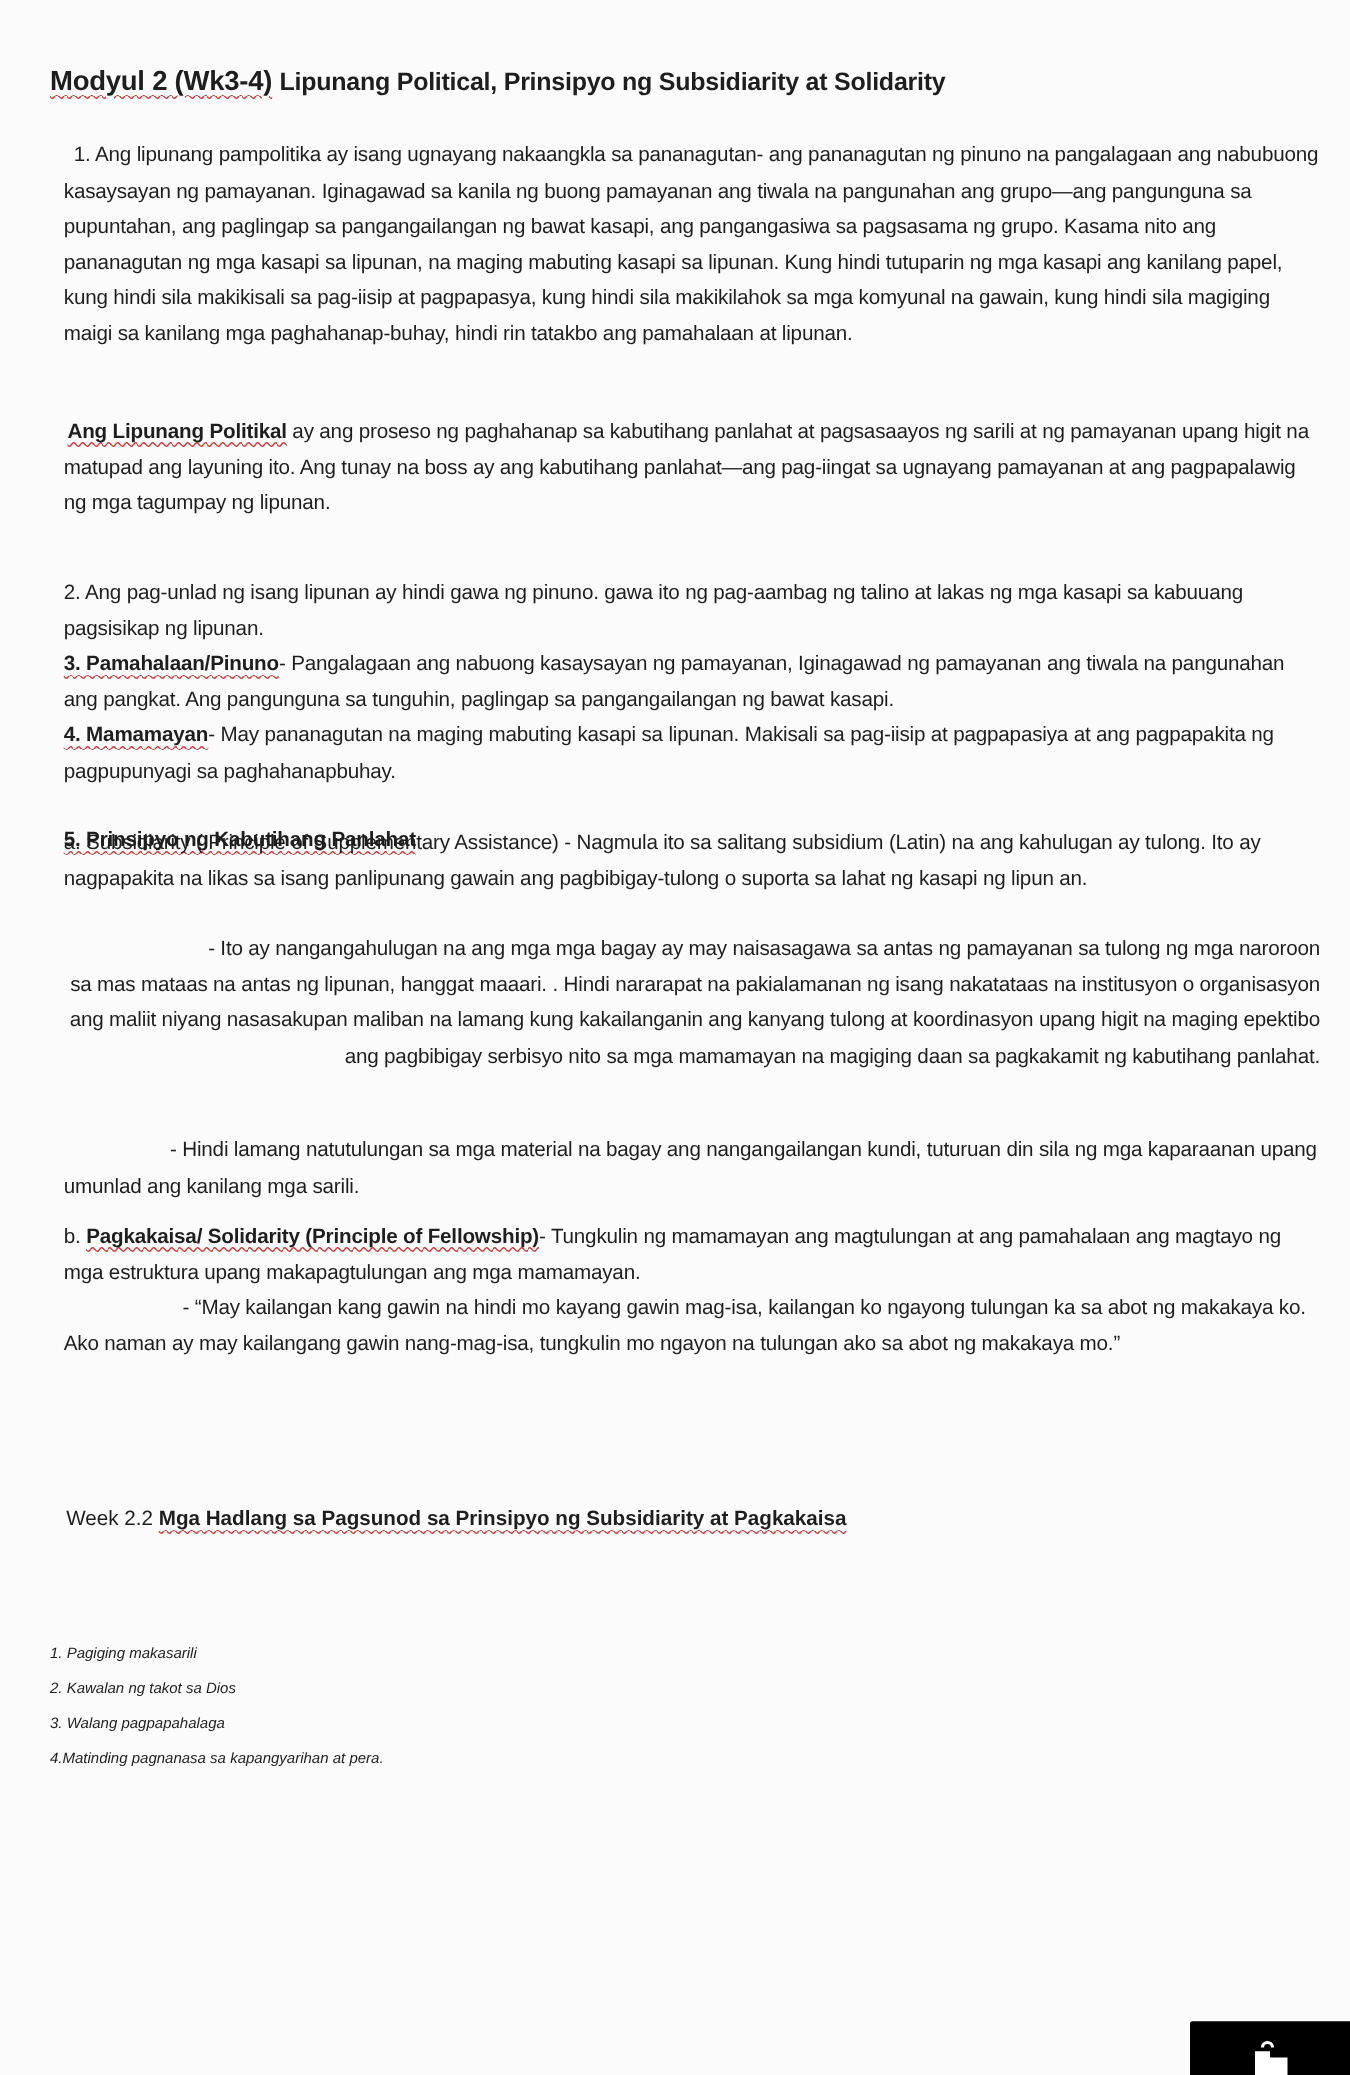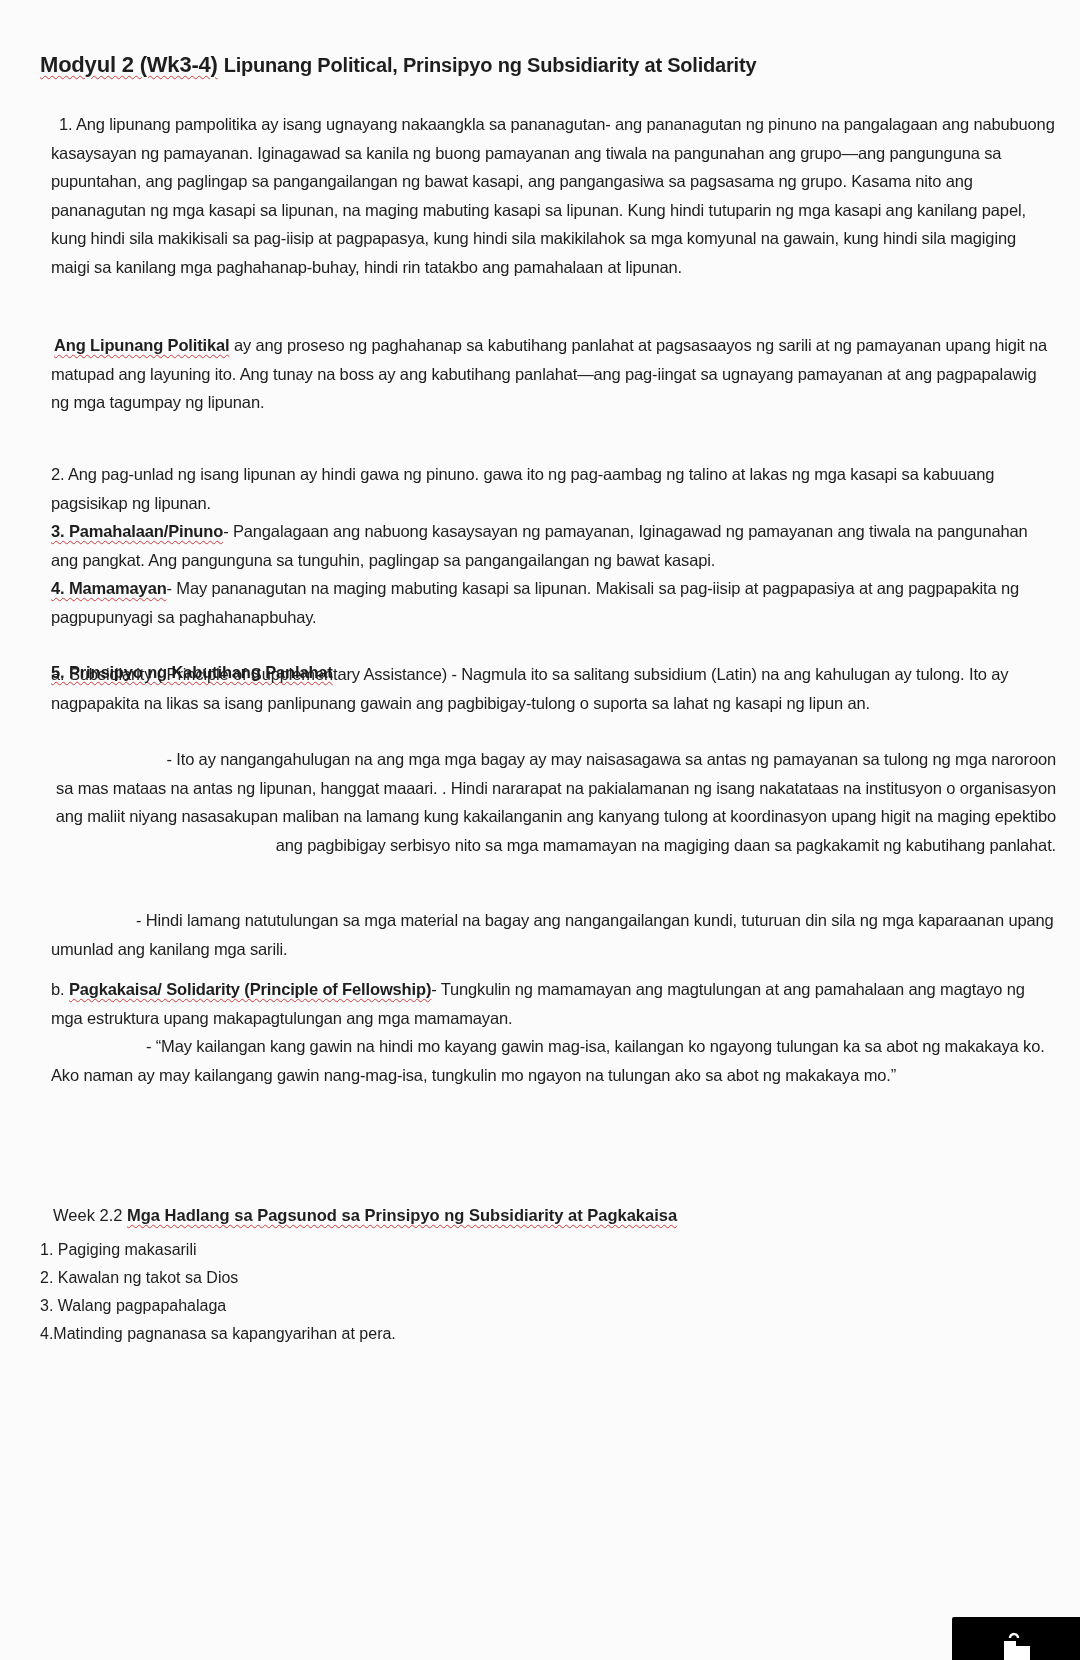--- a/index.html
+++ b/index.html
@@ -18,21 +18,21 @@
   .para {
     position: absolute; left: 51px; width: 1005px;
     font-size: 16.5px; line-height: 28.5px; letter-spacing: -0.15px;
   }
   .u {
     text-decoration: underline wavy #d03a3a;
     text-decoration-thickness: 1px; text-underline-offset: 3px;
   }
   b { font-weight: bold; }
   .indent { display: inline-block; width: 95px; }
-  .list { position: absolute; left: 40px; top: 1236px; font-size: 16px; line-height: 28px; }
+  .list { position: absolute; left: 40px; top: 1308px; font-size: 12px; line-height: 28px; font-style: italic; }
   .list div { white-space: nowrap; }
   .week {
     position: absolute; left: 53px; top: 1206px; font-size: 16.5px; white-space: nowrap; text-align: center;
   }
   .overlay-btn {
     position: absolute; left: 952px; top: 1617px; width: 128px; height: 43px;
     background: #000; border-radius: 2px 0 0 0;
   }
   .overlay-btn svg { position: absolute; left: 36px; top: 12px; }
 </style>

